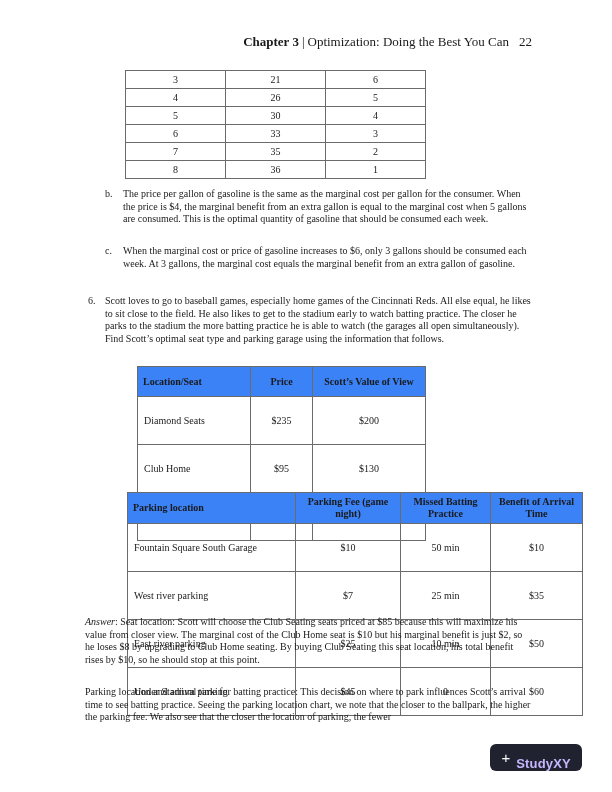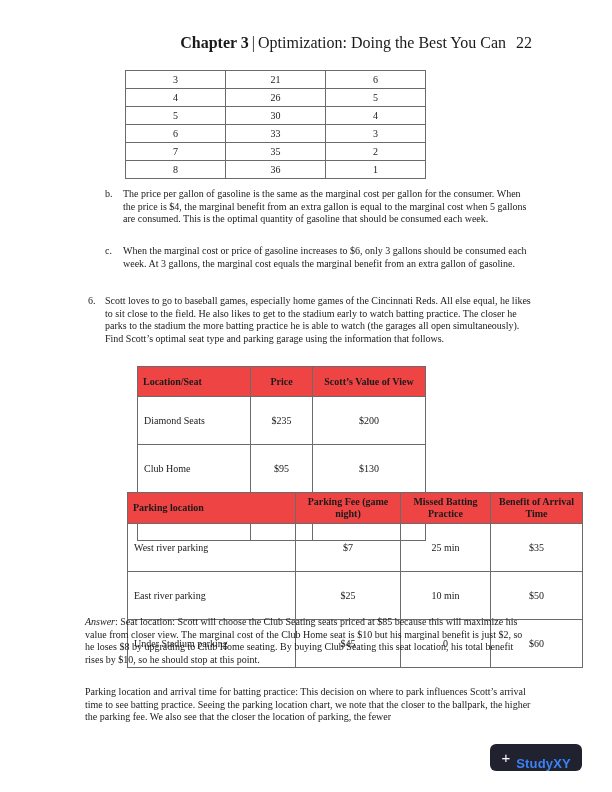--- a/index.html
+++ b/index.html
@@ -15,38 +15,38 @@
     overflow: hidden;
     margin: 0 auto;
   }
   .bold { font-weight: bold; }
   .italic { font-style: italic; }
 
   .page-header {
     position: absolute;
     top: 34px;
     right: 80px;
-    font-size: 16px;
+    font-size: 13px;
     white-space: nowrap;
   }
   .page-header .divider { padding: 0 3px; }
   .page-header .page-num { margin-left: 10px; }
 
   table { border-collapse: collapse; table-layout: fixed; font-size: 10px; }
   td, th { border: 1px solid #6b6b6b; overflow: hidden; }
 
   .marginal-table { position: absolute; left: 125px; top: 70px; }
   .marginal-table td {
     width: 100px; height: 18px;
     text-align: center; vertical-align: middle;
     padding: 1px 4px;
   }
 
   .data-table th {
-    background: #ef4444;
+    background: #3b82f6;
     font-weight: bold;
     text-align: center;
     vertical-align: middle;
     padding: 3px 5px;
     line-height: 12px;
     height: 30px;
   }
   .data-table td {
     height: 18px;
     text-align: center;
@@ -83,21 +83,21 @@
     padding: 0 11px;
     font-family: "Liberation Sans", sans-serif;
   }
   .brand-logo .logo-plus {
     color: #ffffff;
     font-size: 15px;
     font-weight: 400;
     line-height: 1;
   }
   .brand-logo .logo-text {
-    color: #3b82f6;
+    color: #c4b5fd;
     font-size: 13px;
     font-weight: bold;
     letter-spacing: 0.2px;
     margin-top: 11px;
   }
 </style>
 </head>
 <body>
 
 <div class="page">
@@ -198,20 +198,26 @@
     <thead>
       <tr>
         <th class="left">Parking location</th>
         <th>Parking Fee (game night)</th>
         <th>Missed Batting Practice</th>
         <th>Benefit of Arrival Time</th>
       </tr>
     </thead>
     <tbody>
       <tr>
+        <td class="left">Fountain Square South Garage</td>
+        <td>$10</td>
+        <td>50 min</td>
+        <td>$10</td>
+      </tr>
+      <tr>
         <td class="left">West river parking</td>
         <td>$7</td>
         <td>25 min</td>
         <td>$35</td>
       </tr>
       <tr>
         <td class="left">East river parking</td>
         <td>$25</td>
         <td>10 min</td>
         <td>$50</td>

